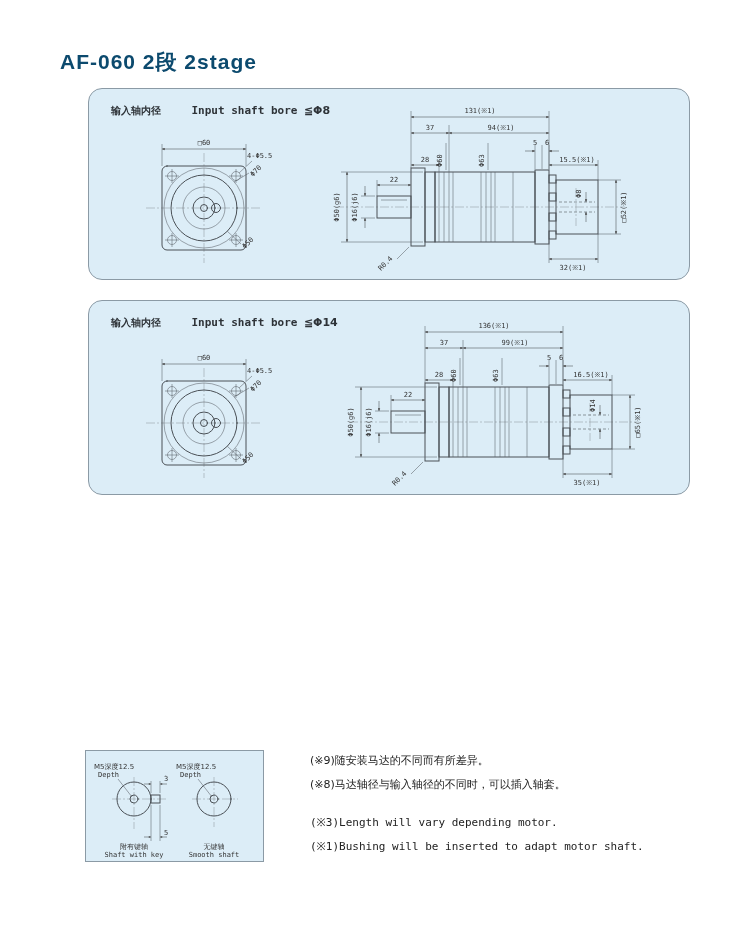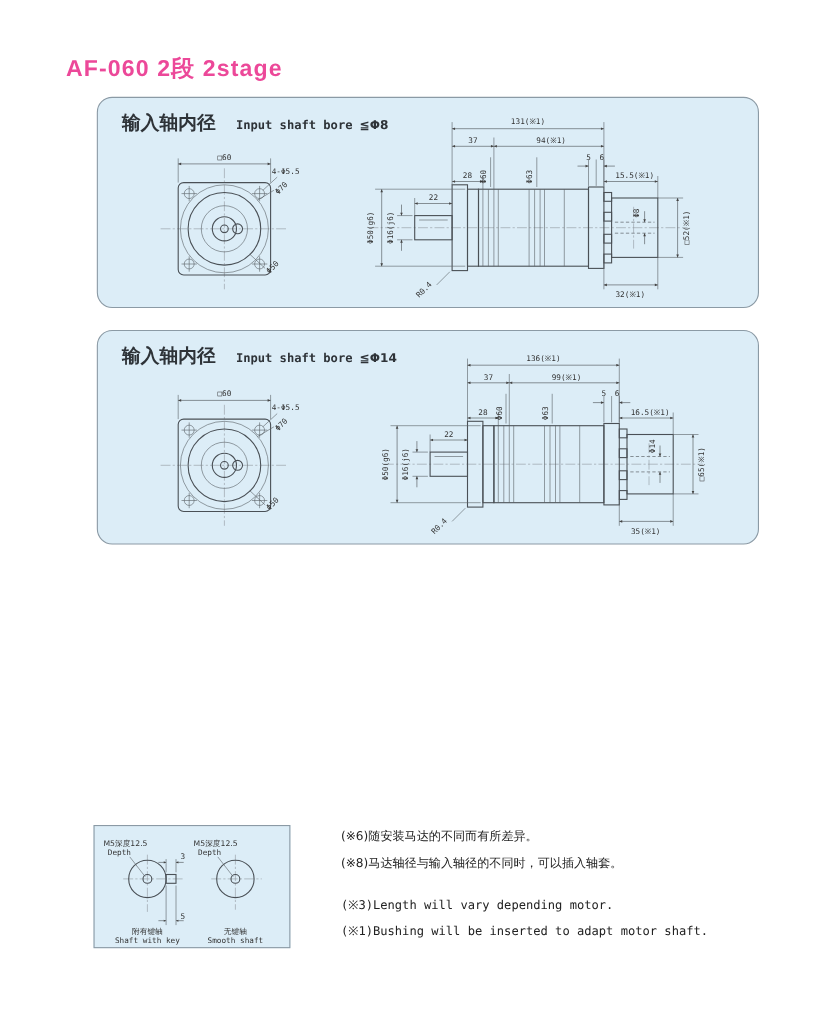--- a/index.html
+++ b/index.html
@@ -1,24 +1,24 @@
 <!DOCTYPE html>
 <html><head>
 <meta charset="utf-8">
 <style>
   html,body{margin:0;padding:0;background:#fff;}
   .page{position:relative;width:750px;height:927px;background:#ffffff;overflow:hidden;
         font-family:"Liberation Sans","DejaVu Sans",sans-serif;}
-  .title{position:absolute;left:60px;top:48px;font-size:21px;font-weight:bold;color:#ec4899;
+  .title{position:absolute;left:60px;top:48px;font-size:21px;font-weight:bold;color:#0c4a6e;
          letter-spacing:1px;font-family:"Liberation Sans",sans-serif;}
   .panel{position:absolute;left:88px;width:600px;background:#dcedf7;border:1px solid #8b9aa5;
          border-radius:14px;}
   .panel-head{position:absolute;left:22px;top:11px;white-space:nowrap;color:#2e3338;}
-  .panel-head .cn{font-size:17px;font-weight:bold;font-family:Liberation Sans, sans-serif;}
-  .panel-head .en{font-size:11px;font-weight:bold;margin-left:14px;
+  .panel-head .cn{font-size:10px;font-weight:bold;font-family:Liberation Sans, sans-serif;}
+  .panel-head .en{font-size:11px;font-weight:bold;margin-left:26px;
                   font-family:"DejaVu Sans Mono",monospace;}
   .panel-head .lim{font-size:11px;font-weight:bold;margin-left:2px;
                    font-family:"DejaVu Sans",sans-serif;}
   svg{position:absolute;left:0;top:0;}
   svg text{font-family:"DejaVu Sans Mono","Liberation Mono",monospace;font-size:7px;fill:#333;}
   svg text.cjk{font-family:"DejaVu Sans","Liberation Sans",sans-serif;}
   .ln{stroke:#4a5056;stroke-width:1;fill:none;stroke-linecap:square;}
   .th{stroke:#5a6066;stroke-width:0.55;fill:none;}
   .dim{stroke:#555b60;stroke-width:0.6;fill:none;}
   .cl{stroke:#8a9096;stroke-width:0.5;fill:none;stroke-dasharray:9 2 2 2;}
@@ -366,19 +366,19 @@
         <line class="th" x1="126" y1="46" x2="112" y2="28"></line>
         <text class="cjk" x="90" y="18" font-size="5.5">M5深度12.5</text>
         <text x="94" y="26" font-size="5.5">Depth</text>
         <text class="cjk" x="128" y="98" font-size="6.5" text-anchor="middle">无键轴</text>
         <text x="128" y="106" font-size="5.5" text-anchor="middle">Smooth shaft</text>
       </g>
     </svg>
   </div>
 
   <div class="notes">
-    <div class="note-line note-cn" style="top:753px;">(※6)随安装马达的不同而有所差异。</div>
+    <div class="note-line note-cn" style="top:753px;">(※9)随安装马达的不同而有所差异。</div>
     <div class="note-line note-cn" style="top:777px;">(※8)马达轴径与输入轴径的不同时，可以插入轴套。</div>
     <div class="note-line note-en" style="top:814px;">(※3)Length will vary depending motor.</div>
     <div class="note-line note-en" style="top:838px;text-align:right;">(※1)Bushing will be inserted to adapt motor shaft.</div>
   </div>
 
 </div>
 
 </body></html>

